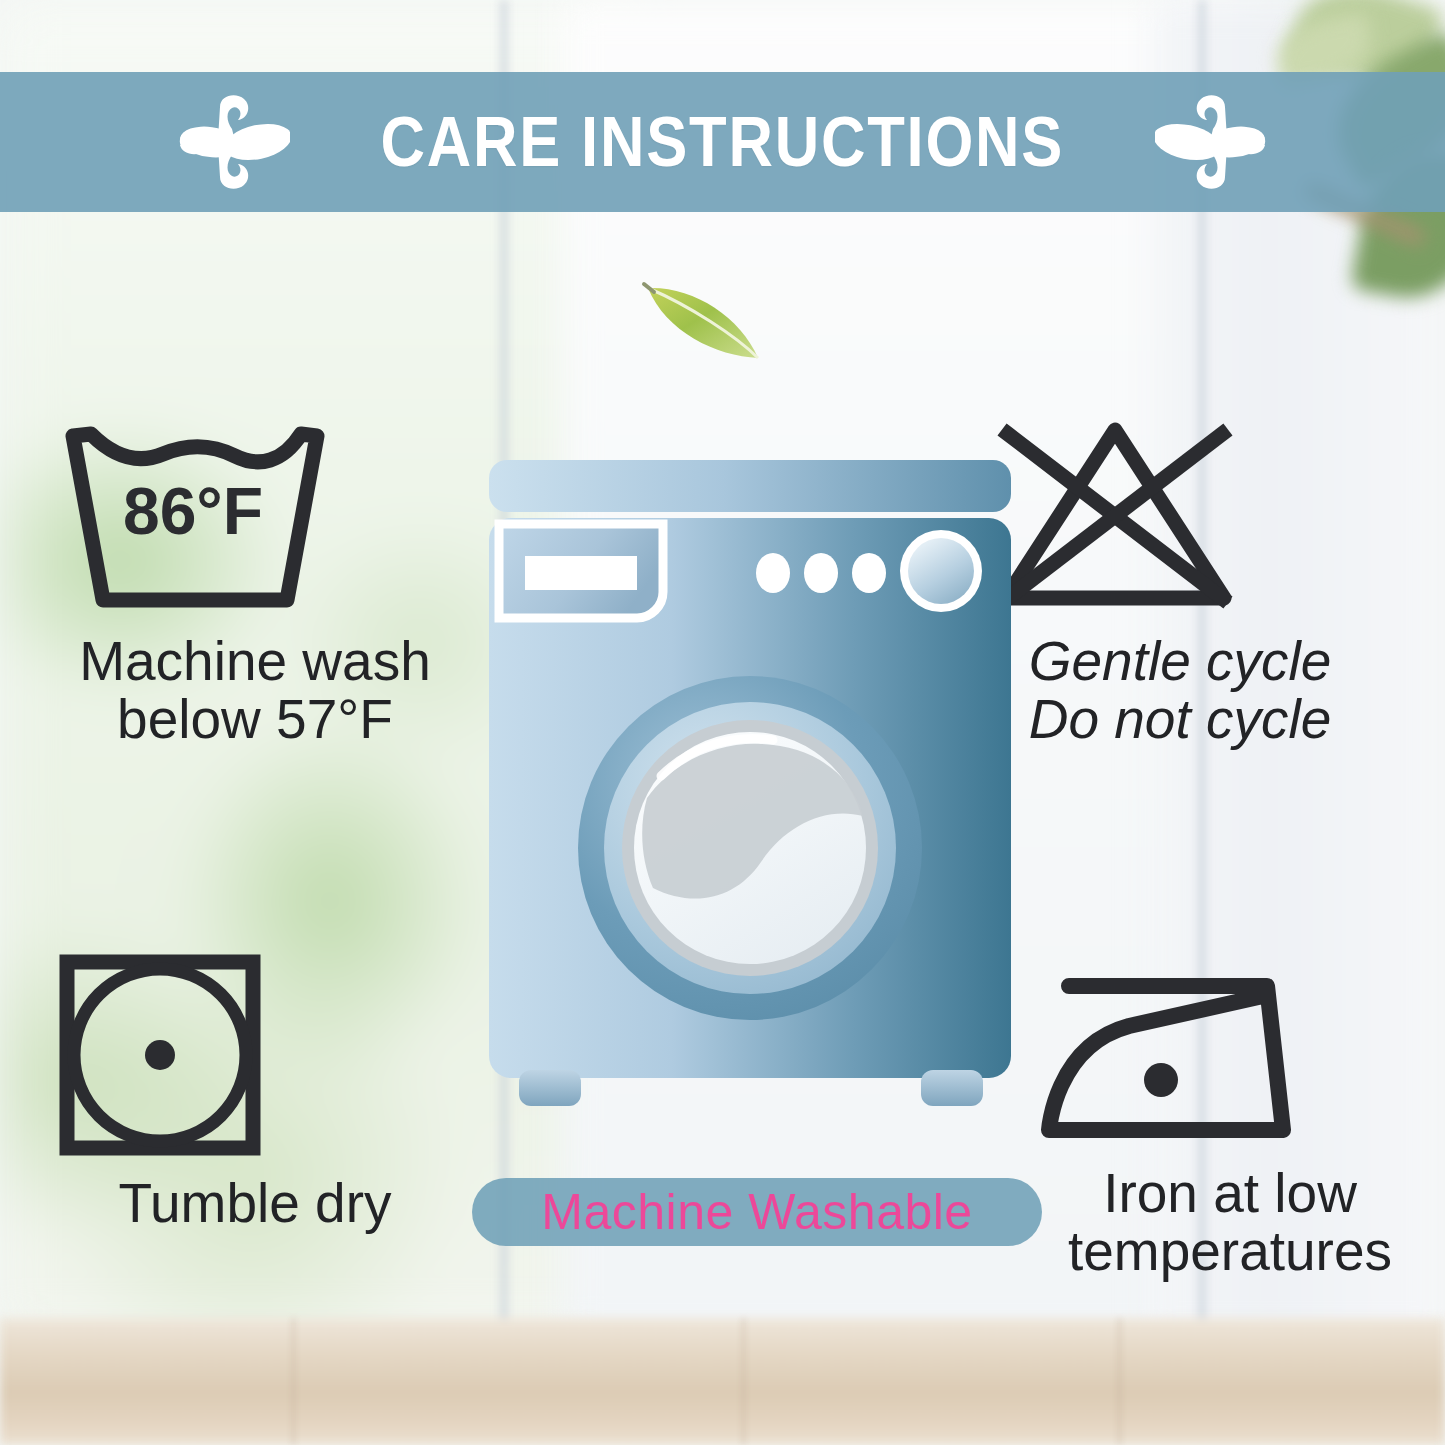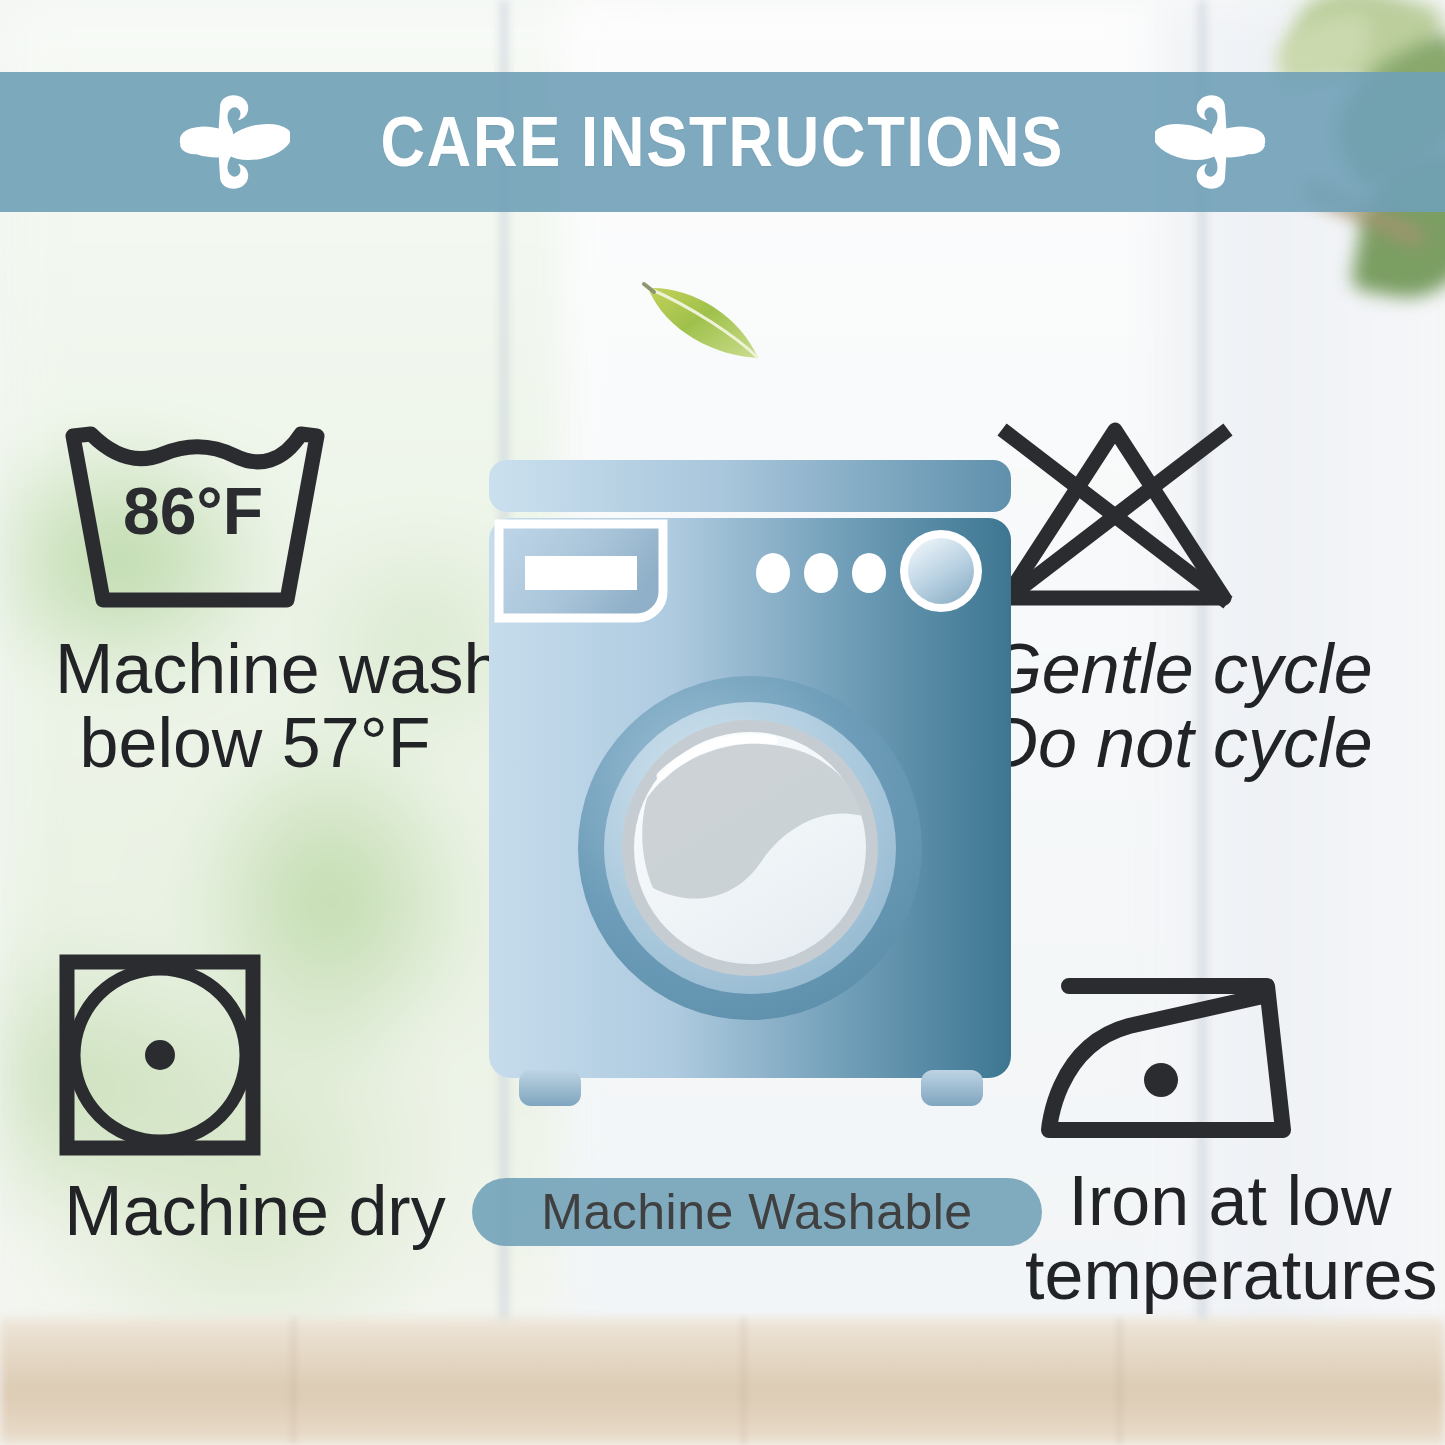--- a/index.html
+++ b/index.html
@@ -69,39 +69,39 @@
   .fleur{width:132px;height:110px;flex:0 0 auto;}
 
   
   .float-leaf{position:absolute;left:640px;top:276px;width:130px;height:90px;}
 
   
   .cell{position:absolute;display:flex;flex-direction:column;}
   .cell .glyph{display:block;}
   .cap{
     color:#222326;text-align:center;line-height:1.06;
-    font-size:70px;font-weight:400;white-space:pre;margin-top:10px;
+    font-size:55px;font-weight:400;white-space:pre;margin-top:10px;
     font-family:"Liberation Sans","DejaVu Sans",sans-serif;
   }
   #cell-wash{left:55px;top:418px;width:400px;}
   #cell-bleach{left:980px;top:408px;width:400px;font-style:italic;}
   #cell-dry{left:55px;top:950px;width:400px;}
   #cell-iron{left:1025px;top:960px;width:410px;}
 
   
   .machine{position:absolute;left:485px;top:458px;width:530px;height:660px;}
 
   
   .badge{
     position:absolute;left:472px;top:1178px;width:570px;height:68px;
     background:rgba(112,160,183,.88);border-radius:34px;
     display:flex;align-items:center;justify-content:center;
   }
   .badge-text{
-    color:#404040;font-size:50px;font-weight:400;letter-spacing:.5px;
+    color:#ec4899;font-size:50px;font-weight:400;letter-spacing:.5px;
     font-family:"Liberation Sans","DejaVu Sans",sans-serif;
   }
 </style>
 </head>
 <body>
 
 <div class="stage">
 
   <div class="bg">
     <div class="bg-green"></div>
@@ -192,21 +192,21 @@
   </div>
 
   <div class="cell" id="cell-dry">
     <span class="glyph">
       <svg viewBox="0 0 210 210" width="210" height="210" aria-hidden="true">
         <rect x="12" y="12" width="186" height="186" fill="none" stroke="#2B2C30" stroke-width="15"></rect>
         <circle cx="105" cy="105" r="86" fill="none" stroke="#2B2C30" stroke-width="13"></circle>
         <circle cx="105" cy="105" r="15" fill="#2B2C30"></circle>
       </svg>
     </span>
-    <div class="cap"><span>Machine dry</span><br></div>
+    <div class="cap"><span>Tumble dry</span><br></div>
   </div>
 
   <div class="cell" id="cell-iron">
     <span class="glyph">
       <svg viewBox="0 0 280 190" width="280" height="190" aria-hidden="true">
         <path d="M44 26 L242 26 L258 170 L24 170 C24 170, 30 86, 104 66 L238 36" fill="none" stroke="#2B2C30" stroke-width="16" stroke-linejoin="round" stroke-linecap="round"></path>
         <circle cx="136" cy="120" r="17" fill="#2B2C30"></circle>
       </svg>
     </span>
     <div class="cap"><span>Iron at low</span><br><span>temperatures</span></div>

